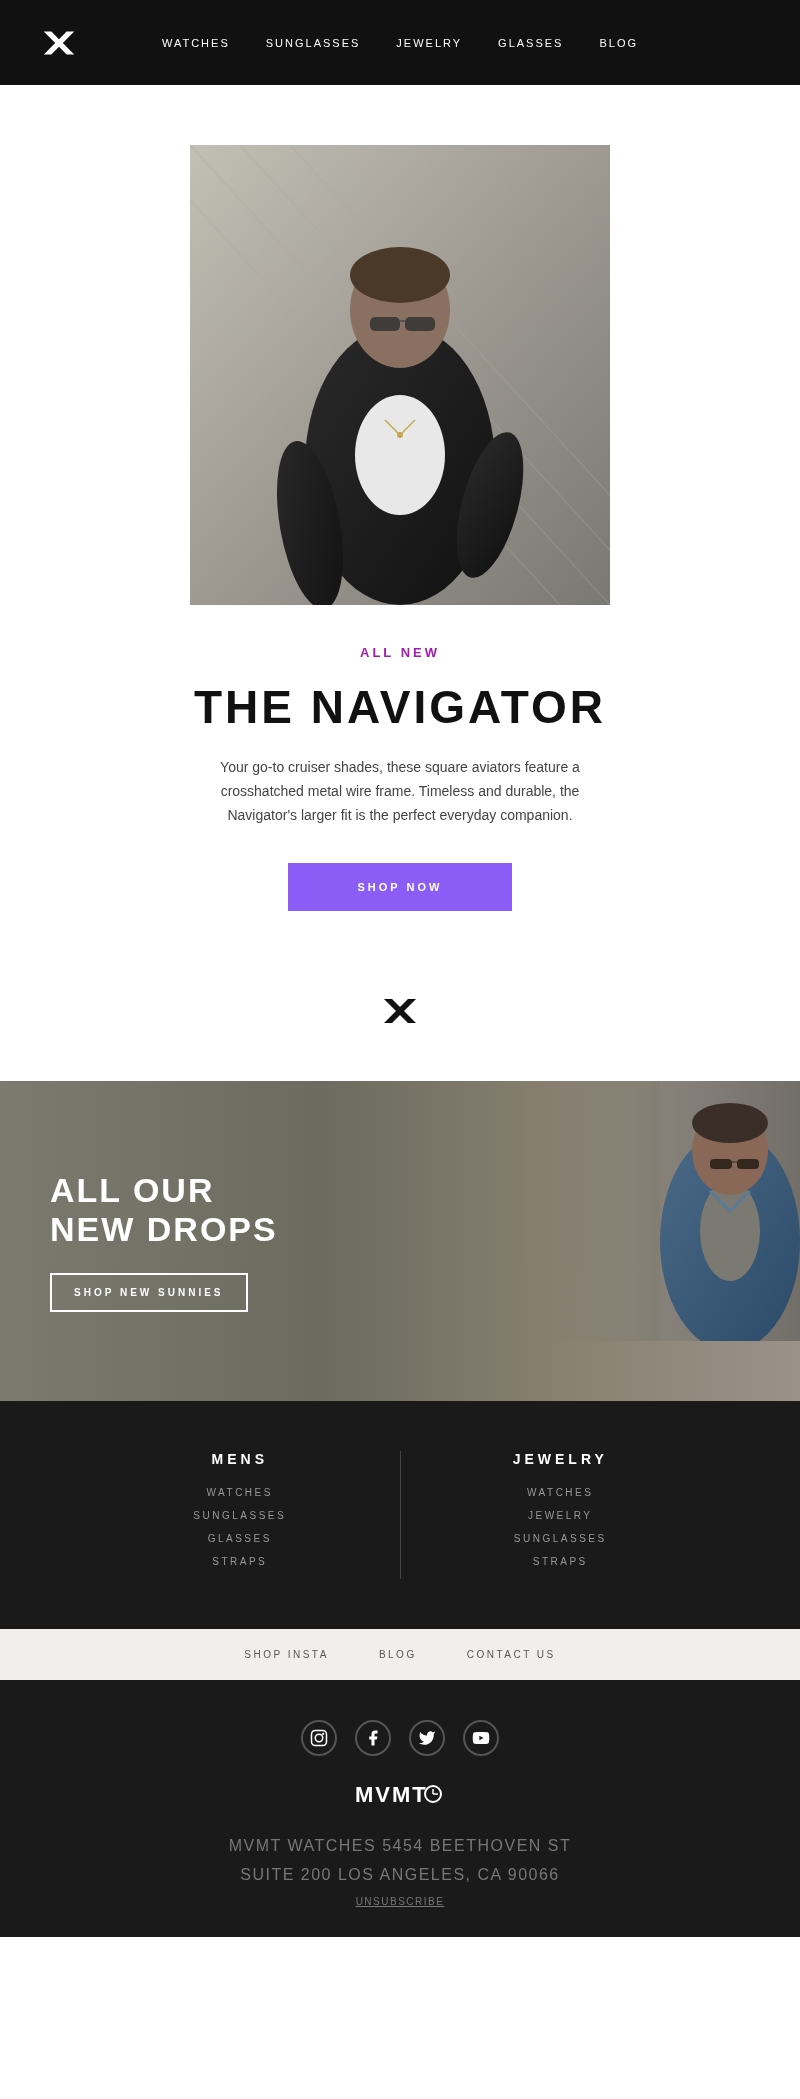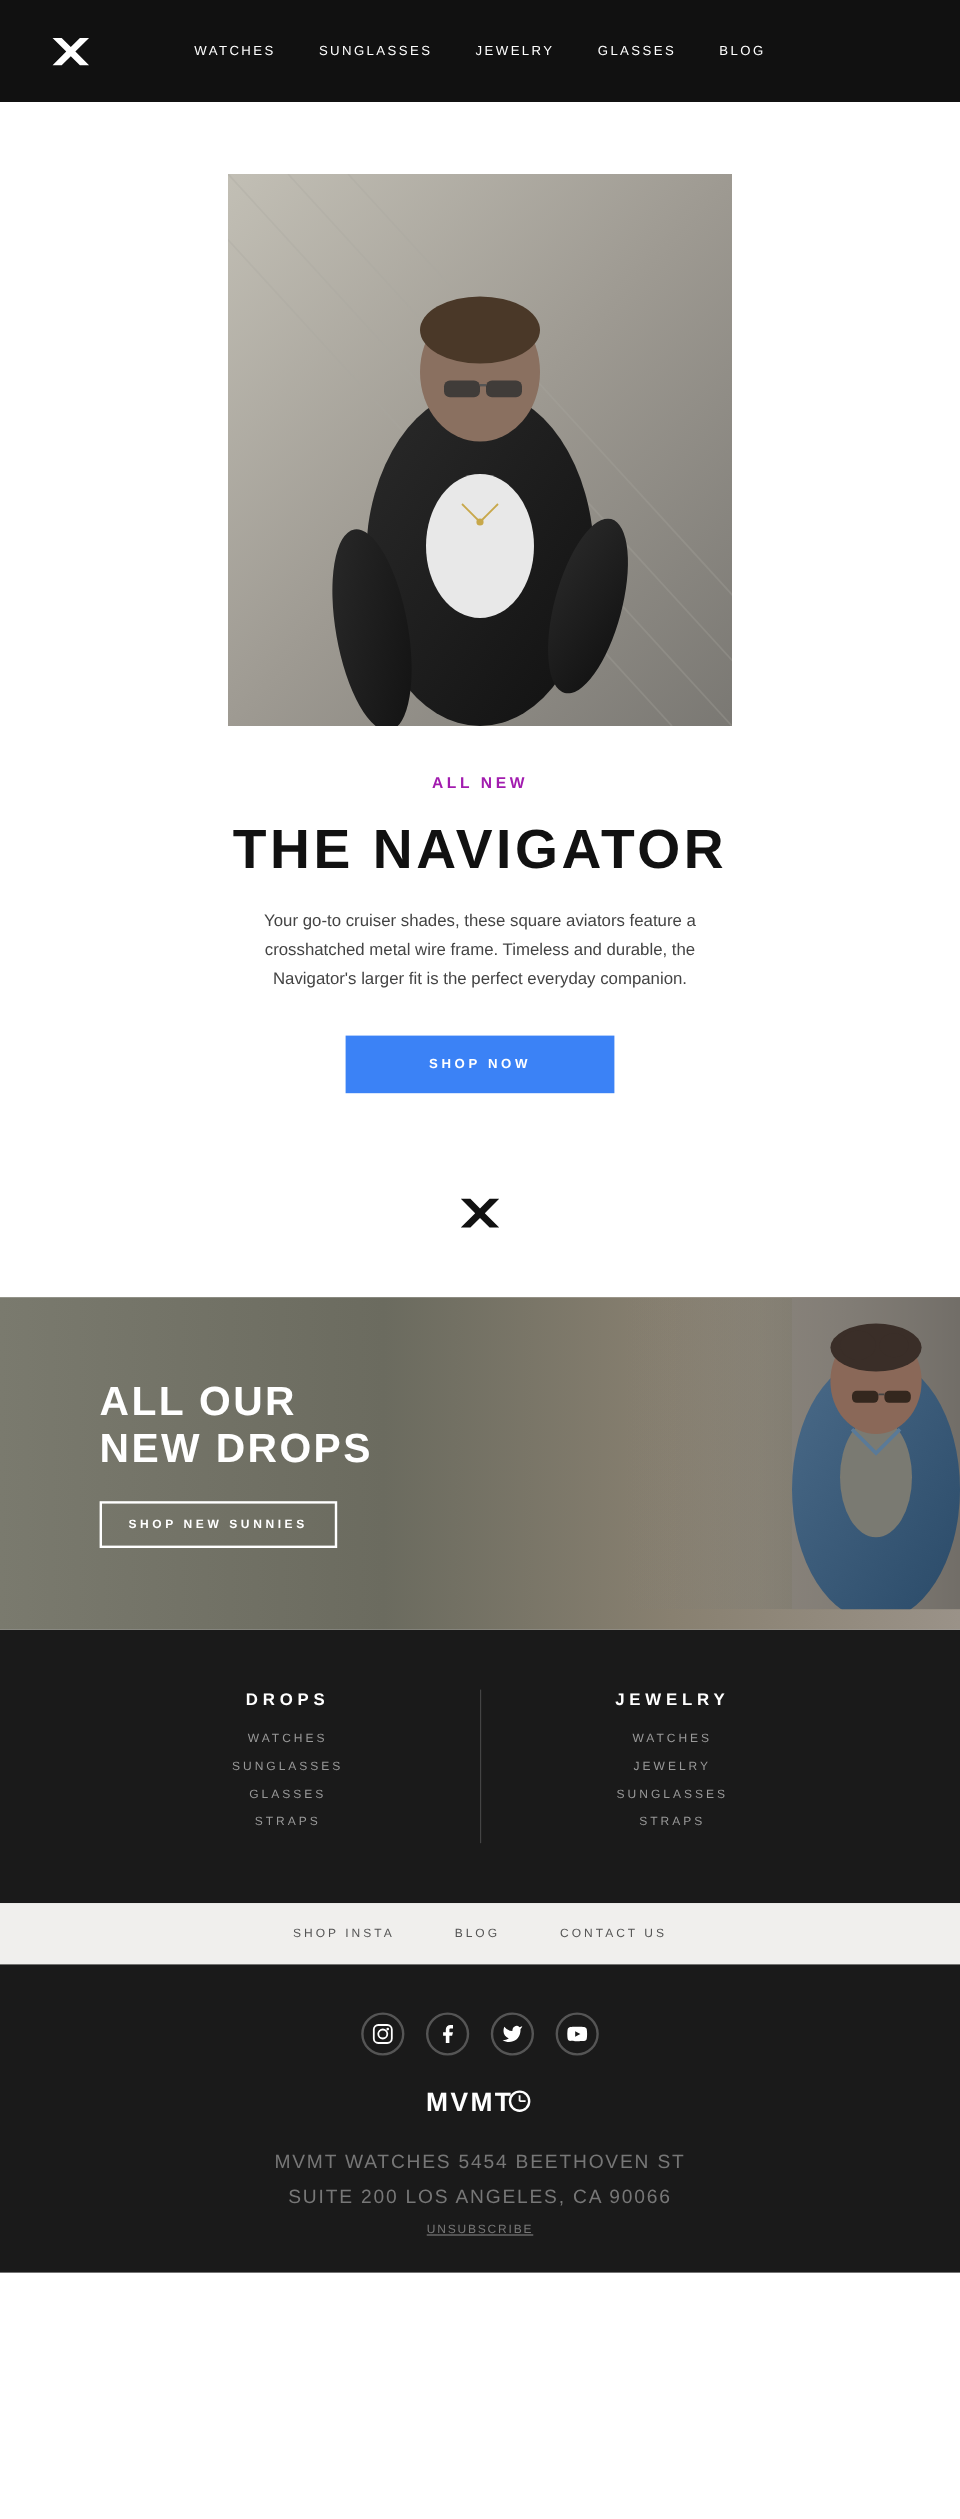--- a/index.html
+++ b/index.html
@@ -100,21 +100,21 @@
     .hero-description {
       font-size: 14px;
       color: #444444;
       line-height: 1.7;
       max-width: 360px;
       margin: 0 auto 36px;
       text-align: center;
     }
 
     .shop-now-btn {
-      background: #3b82f6;
+      background: #8b5cf6;
       color: #ffffff;
       font-size: 11px;
       letter-spacing: 3px;
       font-weight: 700;
       padding: 18px 70px;
       border: none;
       cursor: pointer;
       display: inline-block;
       text-align: center;
     }
@@ -123,27 +123,26 @@
     .divider-logo {
       display: flex;
       justify-content: center;
       padding: 40px 0 50px;
       background: #ffffff;
     }
 
     
     .banner-section {
       width: 100%;
-      height: 277px;
+      height: 320px;
       background: linear-gradient(to right, #7a7a6e 0%, #6b6b5f 40%, #888070 70%, #9a9288 100%);
       position: relative;
       overflow: hidden;
       display: flex;
       align-items: center;
-      padding-left: 33px;
     }
 
     .banner-content {
       padding: 40px 50px;
       z-index: 2;
       position: relative;
     }
 
     .banner-title {
       color: #ffffff;
@@ -413,21 +412,21 @@
 
       <path d="M190,110 L210,130 L230,110" stroke="#5a7a98" stroke-width="3" fill="none"></path>
     </svg>
   </div>
 </section>
 
 <section class="footer-nav-section">
   <div class="footer-columns">
 
     <div class="footer-column">
-      <div class="footer-col-title">DROPS</div>
+      <div class="footer-col-title">MENS</div>
       <span class="footer-col-link">WATCHES</span>
       <span class="footer-col-link">SUNGLASSES</span>
       <span class="footer-col-link">GLASSES</span>
       <span class="footer-col-link">STRAPS</span>
     </div>
 
     <div class="footer-column-divider"></div>
 
     <div class="footer-column">
       <div class="footer-col-title">JEWELRY</div>

